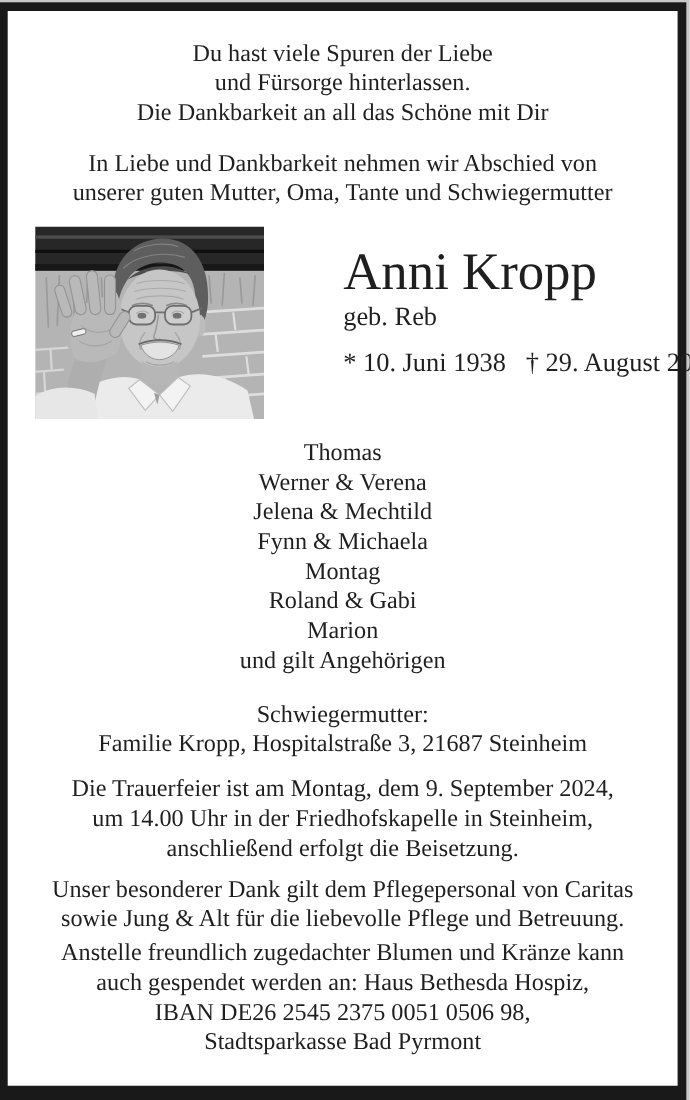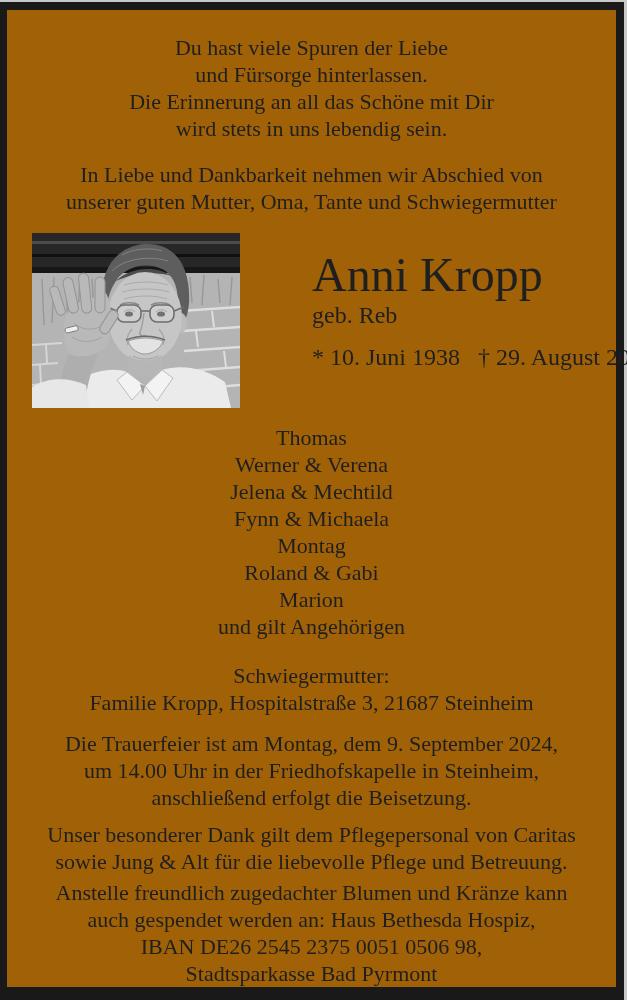--- a/index.html
+++ b/index.html
@@ -7,21 +7,21 @@
     width: 627px; height: 1000px;
     background: #c9c9c9;
     font-family: "Liberation Serif", "DejaVu Serif", serif;
     color: #1f1f1f;
     overflow: hidden;
   }
   .card {
     box-sizing: border-box;
     margin: 2px 3px 0 0;
     height: 998px;
-    background: #a16207;
+    background: #ffffff;
     border: solid #191919;
     border-width: 8px 8px 13px 7px;
   }
   .line {
     font-size: 22px;
     line-height: 27px;
     text-align: center;
     white-space: nowrap;
   }
   .poem      { margin-top: 24px; }
@@ -41,22 +41,21 @@
   .donations { margin-top: 4px; }
 </style>
 </head>
 <body>
 
 <div class="card">
 
   <div class="poem">
     <div class="line">Du hast viele Spuren der Liebe</div>
     <div class="line">und Fürsorge hinterlassen.</div>
-    <div class="line">Die Erinnerung an all das Schöne mit Dir</div>
-    <div class="line">wird stets in uns lebendig sein.</div>
+    <div class="line">Die Dankbarkeit an all das Schöne mit Dir</div>
   </div>
 
   <div class="intro">
     <div class="line">In Liebe und Dankbarkeit nehmen wir Abschied von</div>
     <div class="line">unserer guten Mutter, Oma, Tante und Schwiegermutter</div>
   </div>
 
   <div class="photo-row">
 
     <div class="photo-frame">

